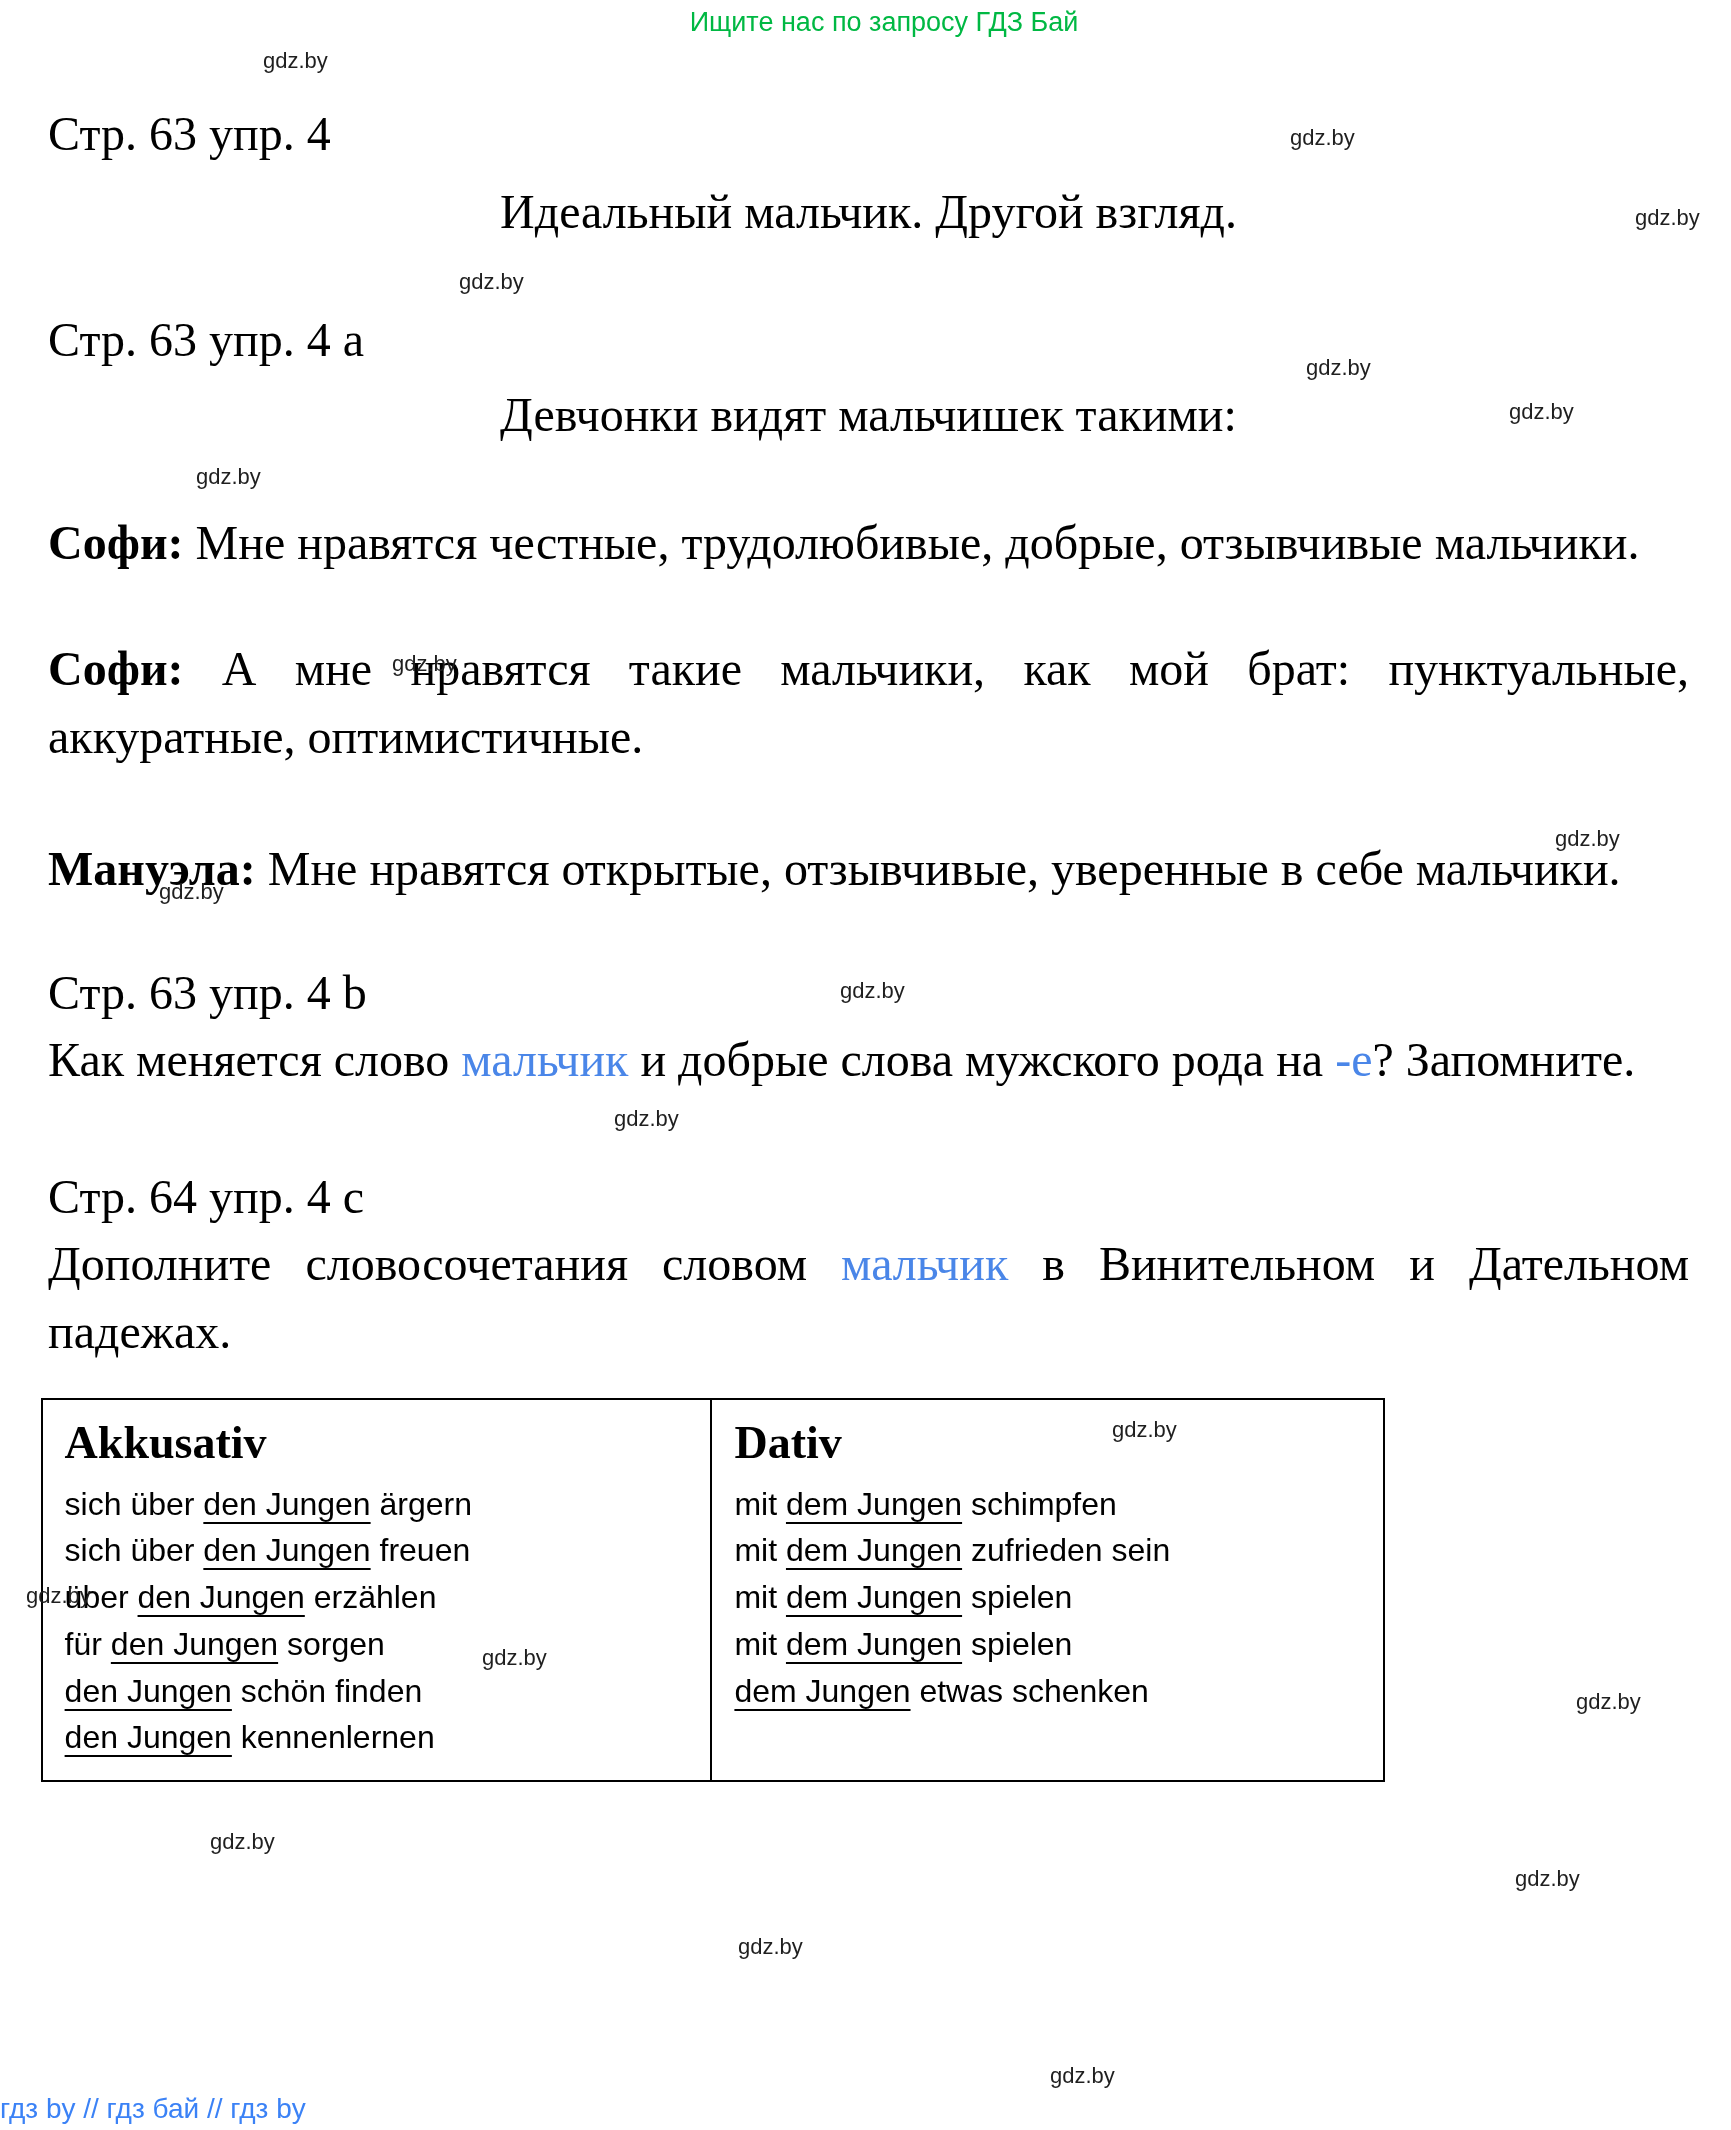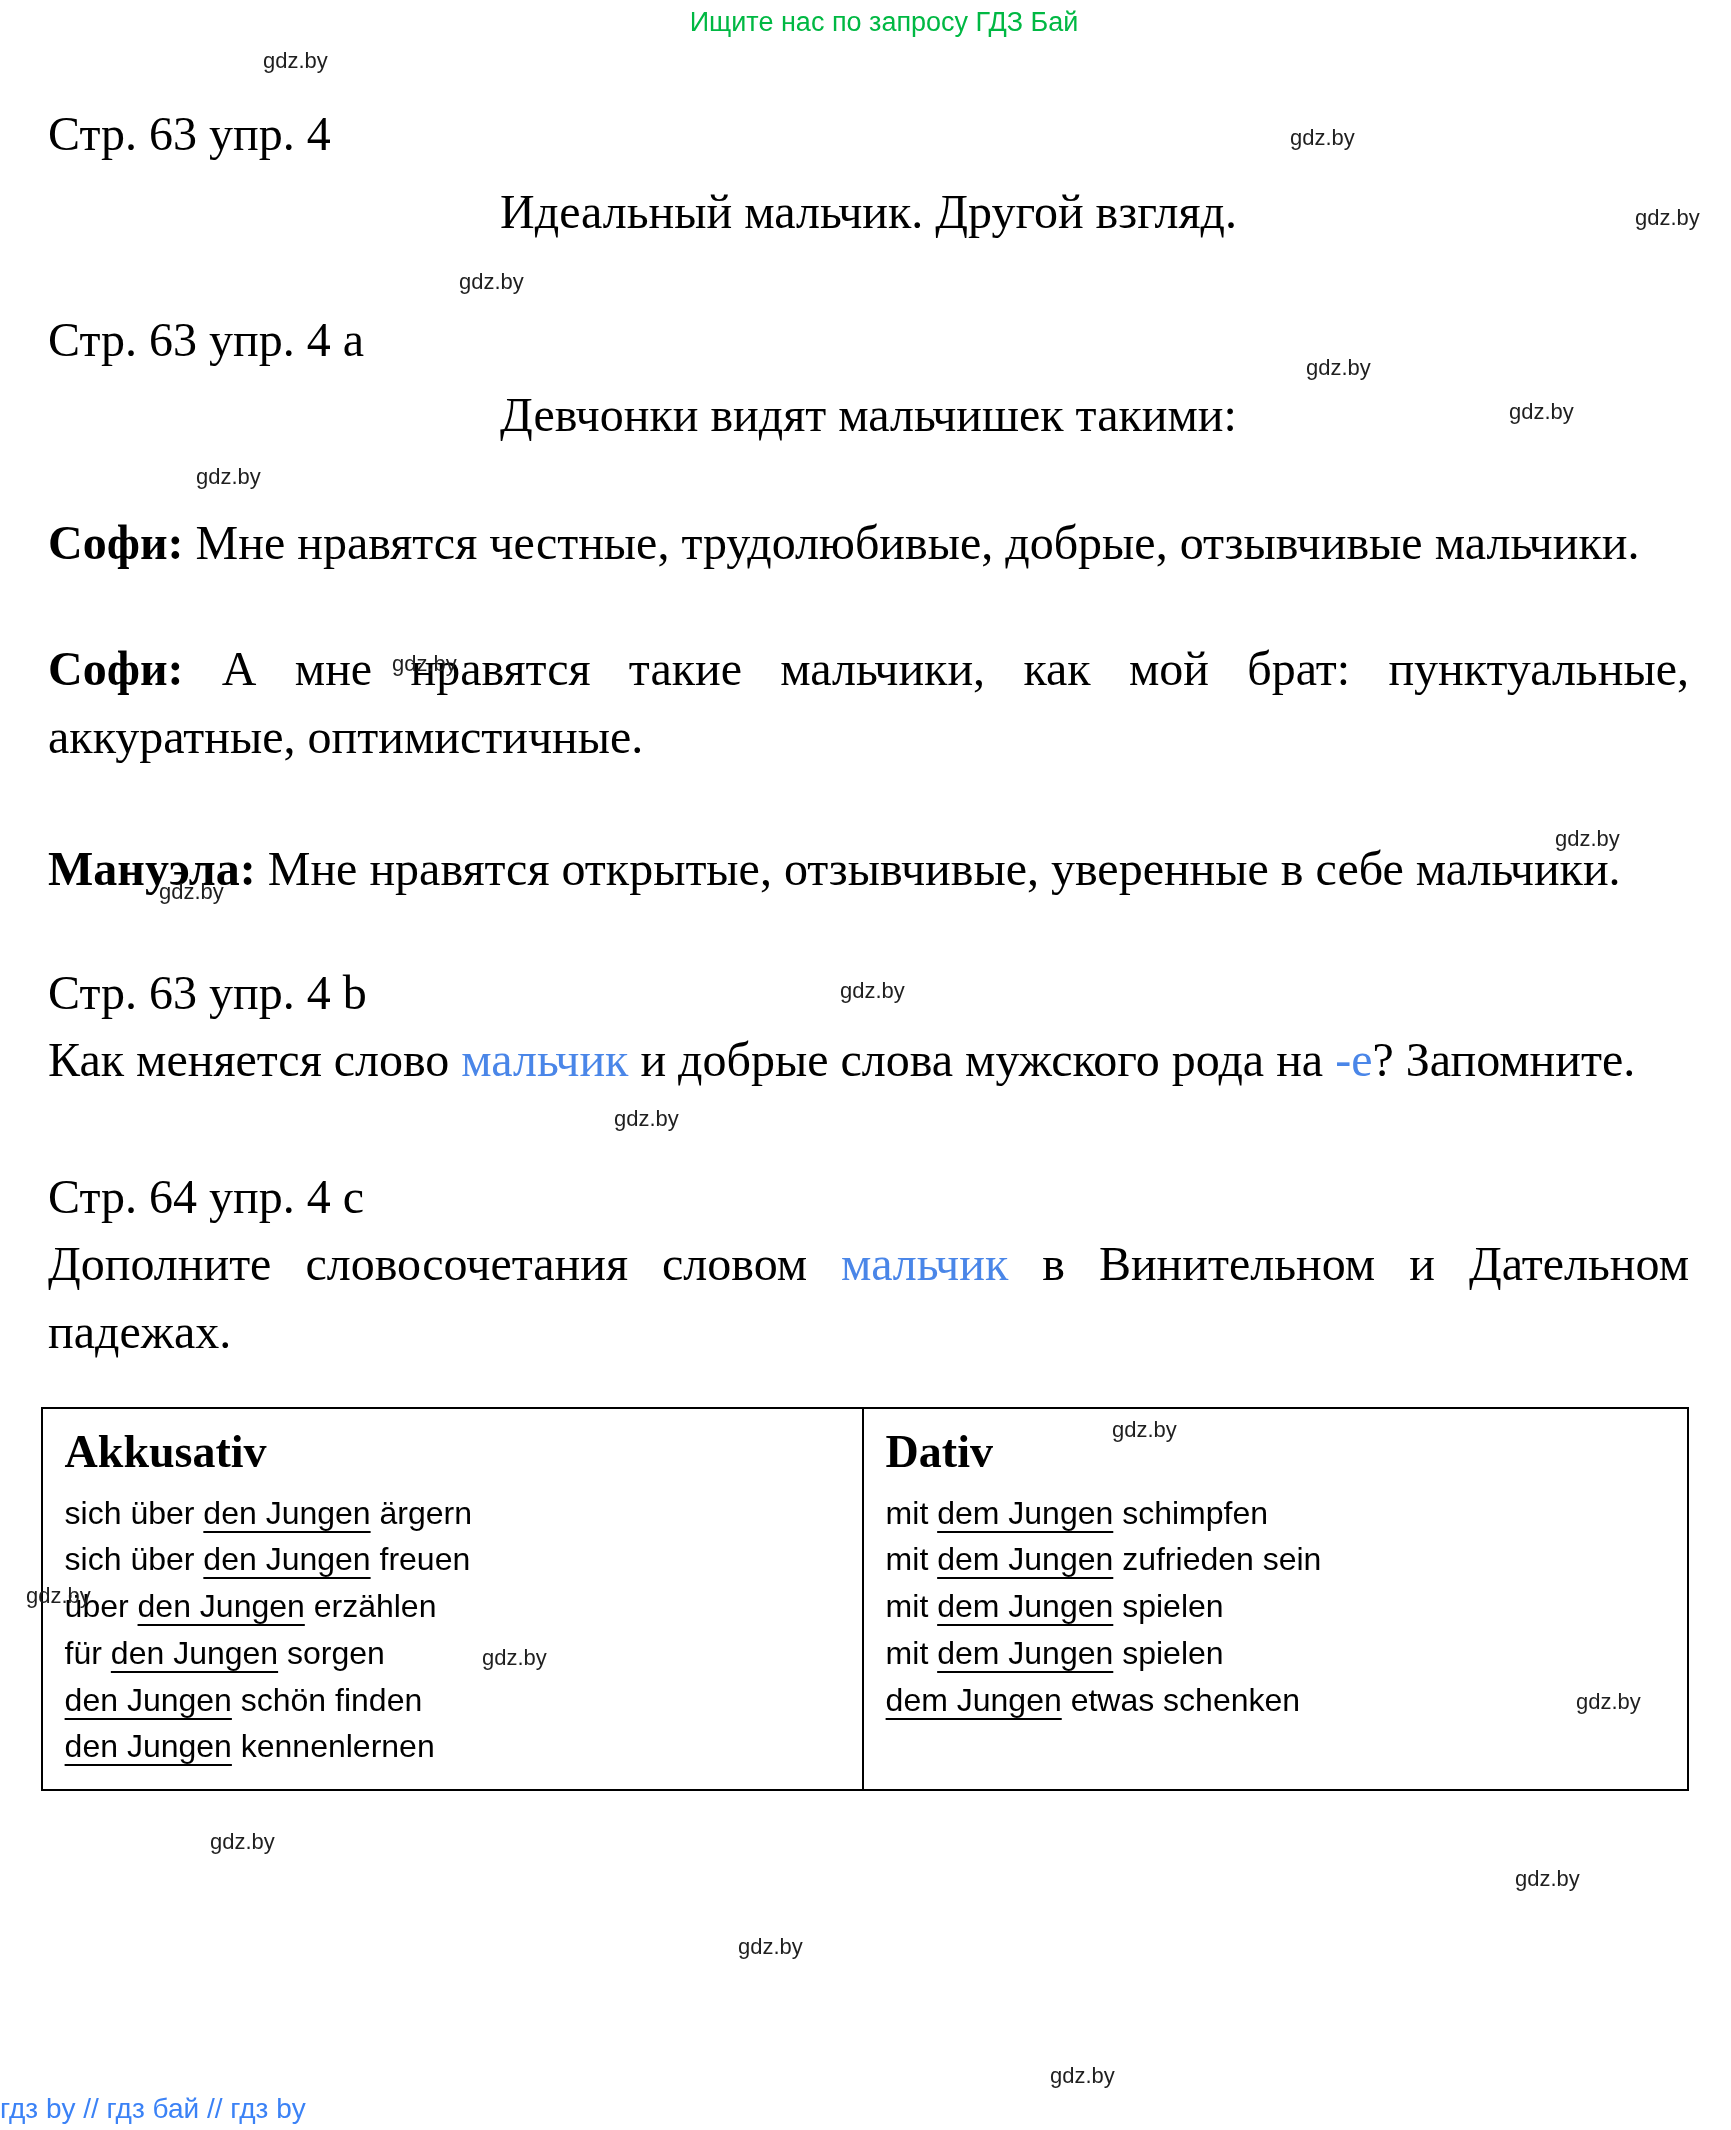--- a/index.html
+++ b/index.html
@@ -47,23 +47,23 @@
 
   .h { margin: 0; font-weight: 400; font-size: 48px; }
   .para { margin: 0; text-align: justify; }
   .single { margin: 0; text-align: center; }
   .name { font-weight: 700; }
   .blue { color: #4a86e8; cursor: pointer; }
 
   .gtable {
     display: flex;
     border: 2.8px solid #000;
-    margin-top: 42px;
+    margin-top: 33px;
     margin-left: -7.4px;
-    width: 1648px;
+    width: 1344px;
   }
   .gcol { padding: 11px 22px 18.5px 22px; }
   .gcol.akk { width: 819px; }
   .gcol.dat { width: 824px; border-left: 2.8px solid #000; }
   .gheader {
     font-family: "Liberation Serif", serif;
     font-weight: 700;
     font-size: 46px;
     line-height: 1.4;
     margin-bottom: 5.5px;

